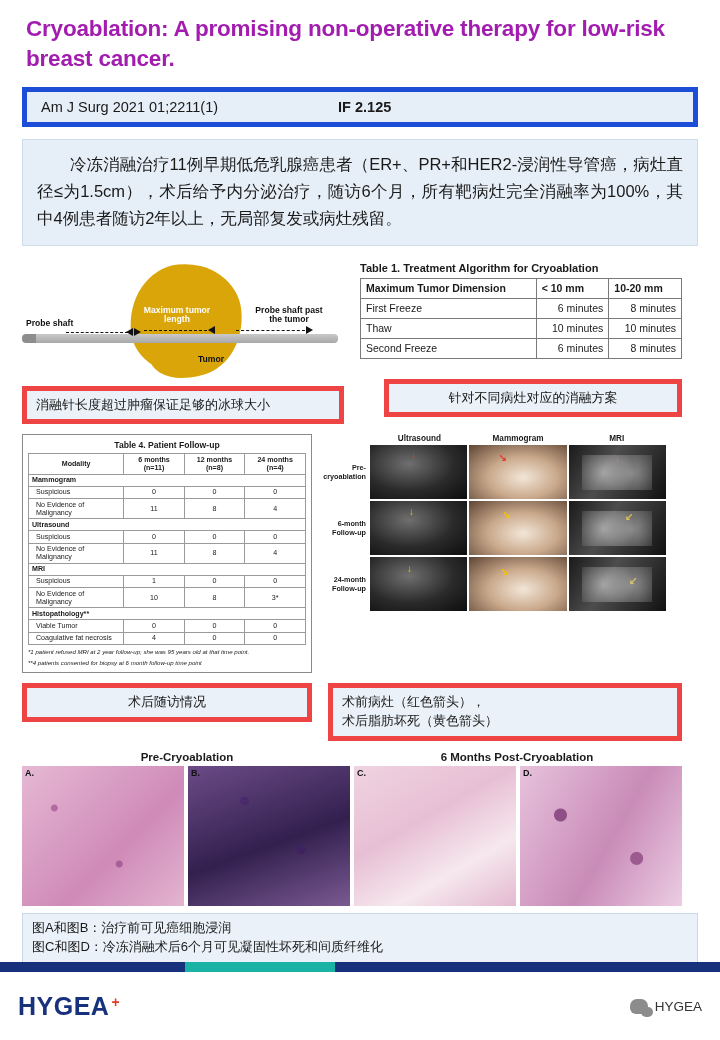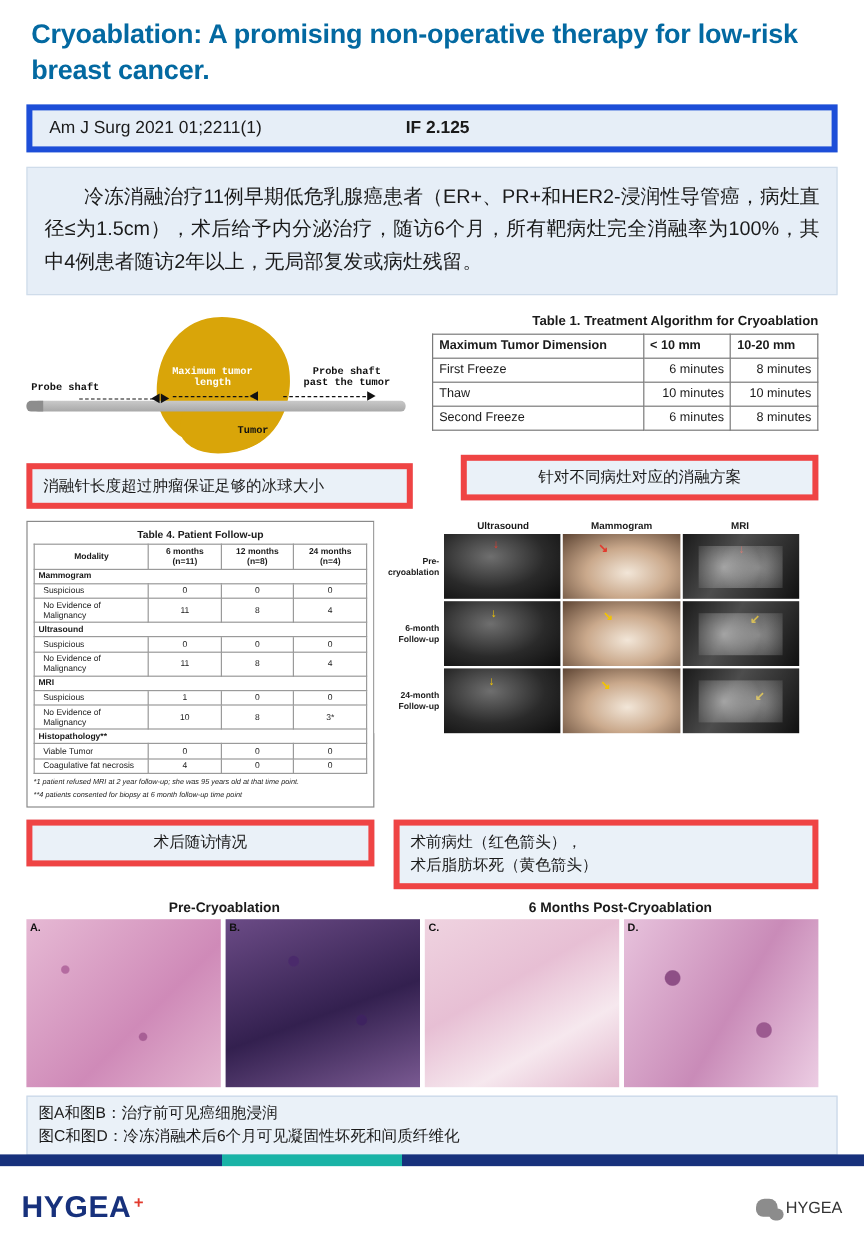--- a/index.html
+++ b/index.html
@@ -13,21 +13,21 @@
     overflow: hidden;
   }
   .page { width:720px; height:1040px; position:relative; }
 
   
   .title {
     padding: 14px 26px 4px 26px;
     font-size: 22.5px;
     font-weight: bold;
     line-height: 1.32;
-    color: #0369a1;
+    color: #a21caf;
     letter-spacing: -0.2px;
   }
 
   
   .citation {
     margin: 10px 22px 0 22px;
     background: #e6eef7;
     border: 5px solid #1d4ed8;
     height: 40px;
     display: flex;
@@ -87,41 +87,41 @@
     position:absolute;
     left: 6px; top: 72px;
     width: 310px; height: 9px;
     background: linear-gradient(#c9c9c9,#a8a8a8);
     border-radius: 4px;
   }
   .shaft-tip {
     position:absolute; left: 0px; top: 72px;
     width: 14px; height: 9px; background:#8d8d8d; border-radius:4px 0 0 4px;
   }
-  .lbl { position:absolute; font-size: 8.6px; font-weight:bold; color:#111;font-family:Liberation Mono, monospace; }
+  .lbl { position:absolute; font-size: 8.6px; font-weight:bold; color:#111; }
   .lbl.white { color:#fff; }
   .lbl-probe-shaft { left: 4px; top: 56px; }
   .lbl-maxtumor { left: 118px; top: 44px; width: 74px; text-align:center; line-height:1.15; }
   .lbl-pastshaft { left: 228px; top: 44px; width: 78px; text-align:center; line-height:1.15; }
   .lbl-tumor { left: 176px; top: 92px; }
   .arrowline {
     position:absolute; height:0; border-top: 1.4px dashed #111;
   }
   .ar1 { left: 44px; top: 70px; width: 62px; }
   .ar2 { left: 122px; top: 68px; width: 68px; }
   .ar3 { left: 214px; top: 68px; width: 74px; }
   .arrowhead {
     position:absolute; width:0;height:0;
     border-top:4px solid transparent; border-bottom:4px solid transparent;
   }
   .ah-l { border-right:7px solid #111; }
   .ah-r { border-left:7px solid #111; }
 
   
-  .t1-title { font-size: 11px; font-weight:bold; text-align:right; margin-bottom:4px; }
+  .t1-title { font-size: 11px; font-weight:bold; text-align:left; margin-bottom:4px; }
   table.grid { width:100%; border-collapse: collapse; font-size: 10.5px; }
   table.grid th, table.grid td {
     border: 1px solid #7a7a7a; padding: 3.5px 5px; text-align:left;
   }
   table.grid th { font-weight:bold; background:#fff; }
   table.grid td.num { text-align:right; }
 
   
   .row2 { display:flex; margin: 10px 22px 0 22px; gap: 0; }
   .row2 .left { width: 290px; }

